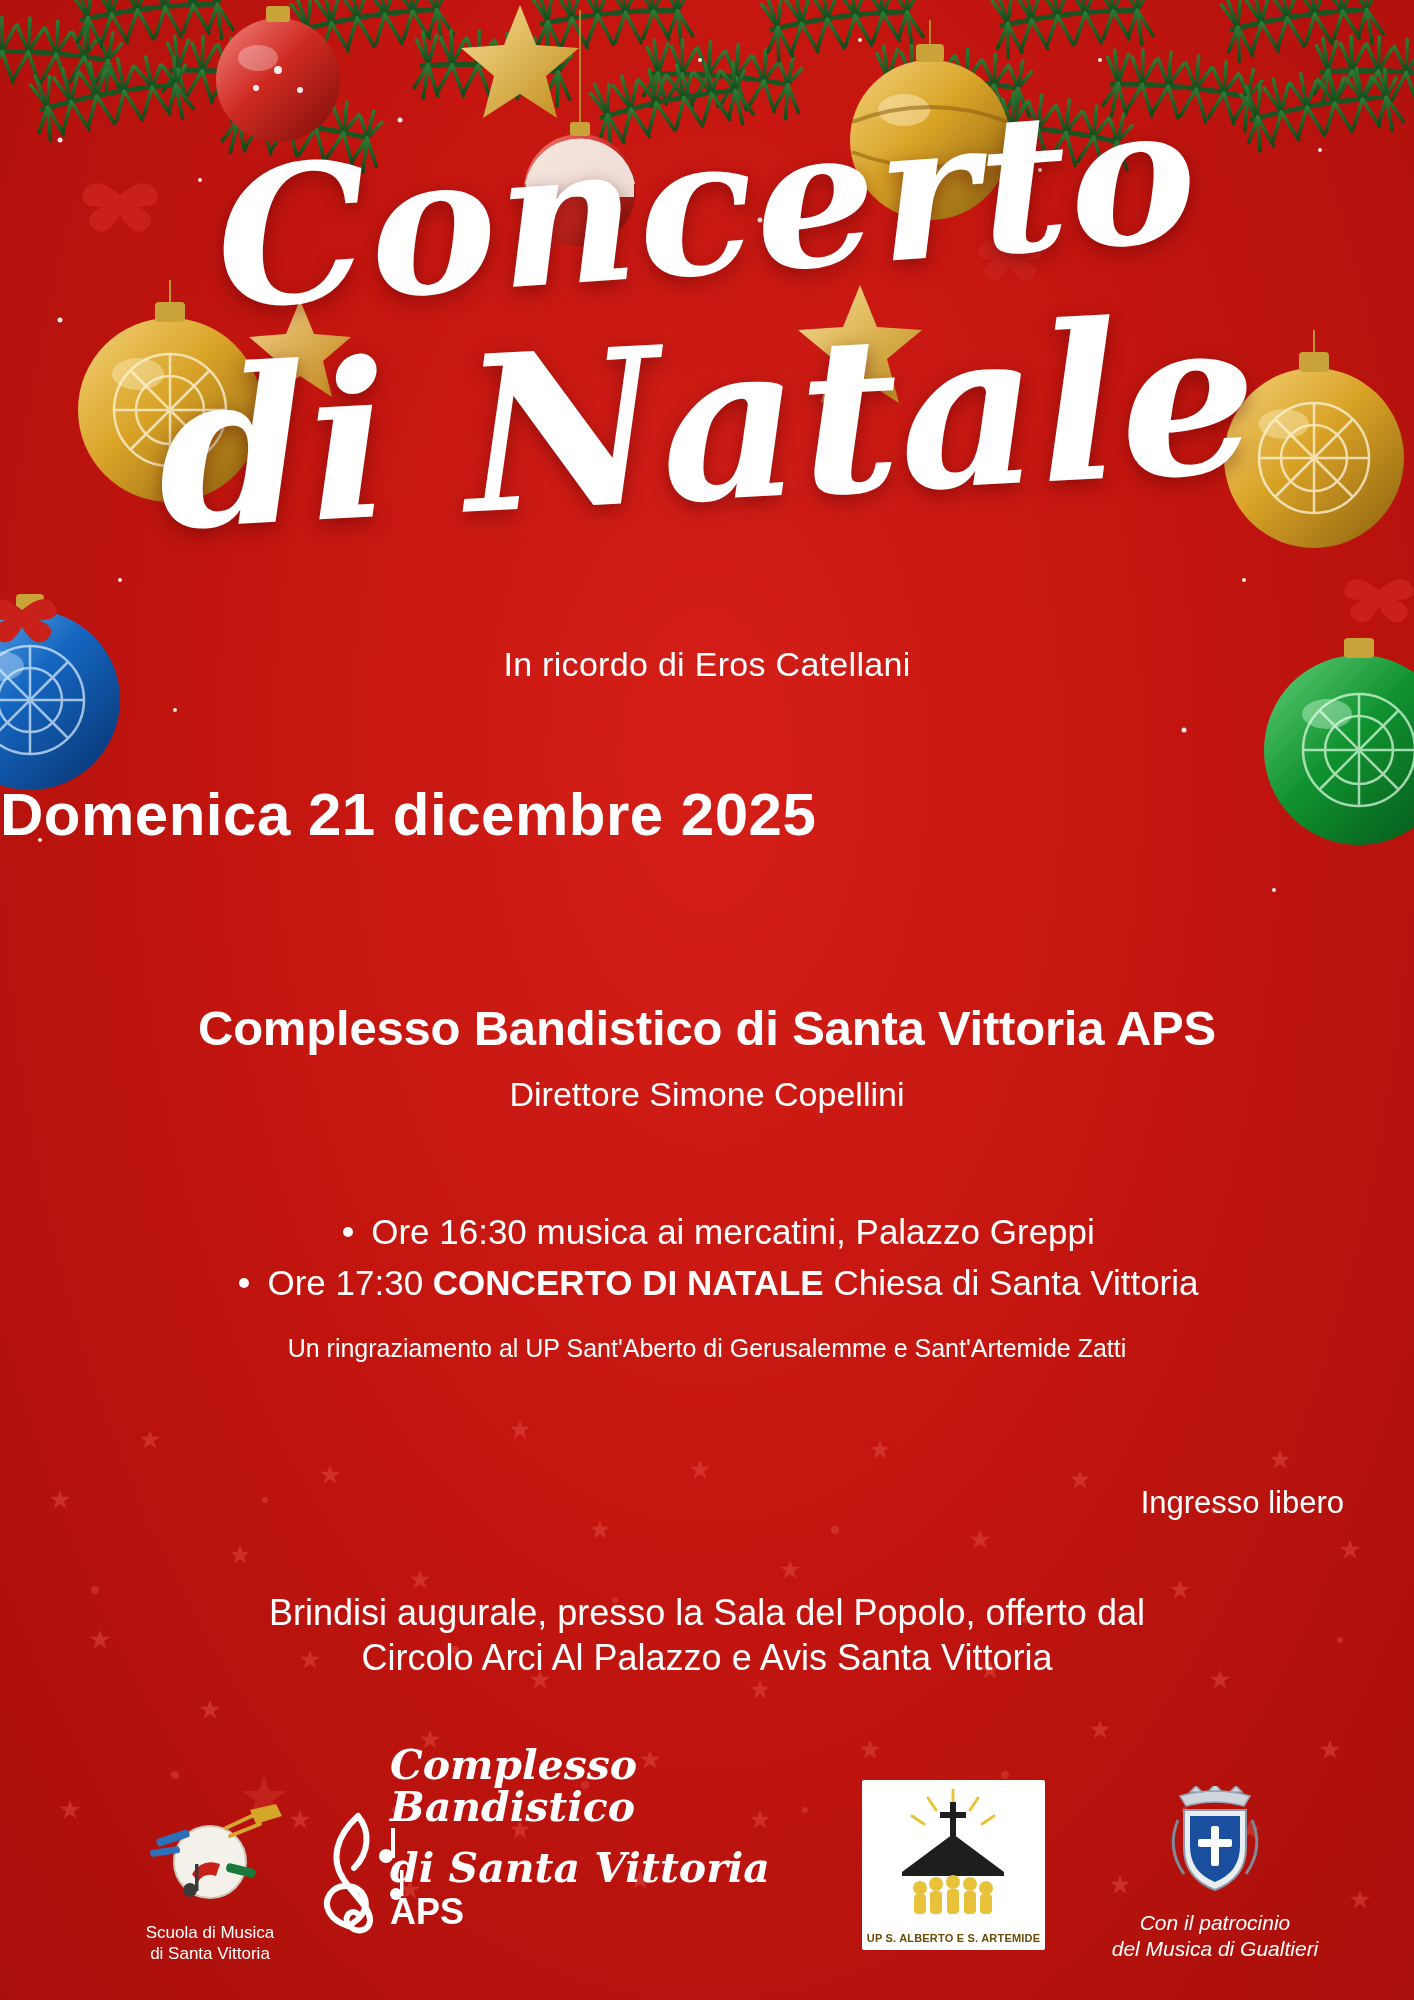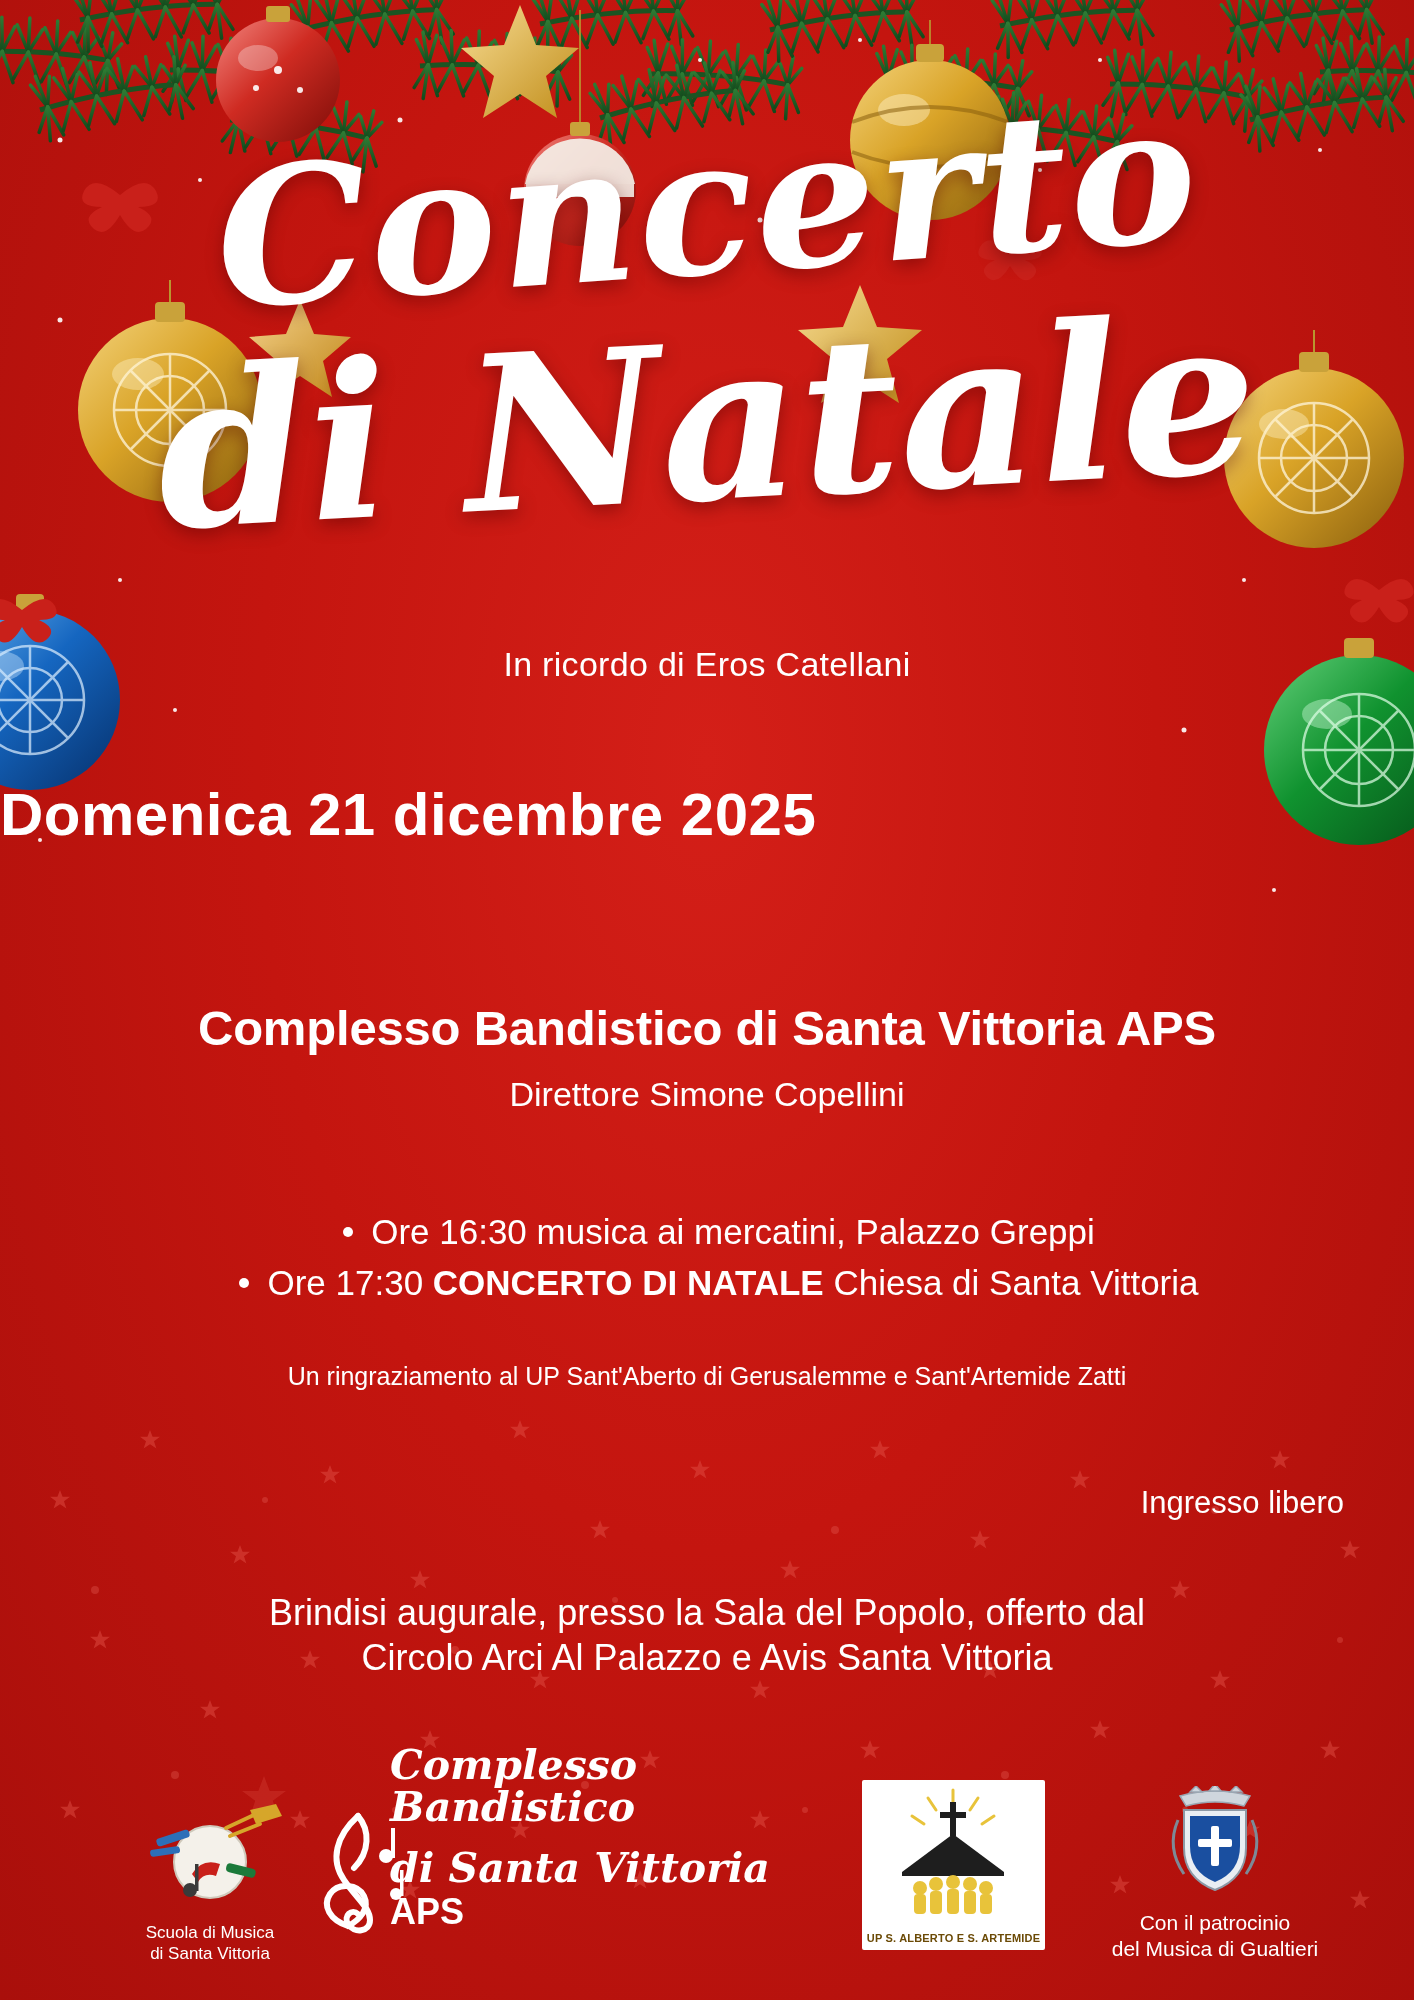--- a/index.html
+++ b/index.html
@@ -134,21 +134,20 @@
     font-weight: 700;
   }
   .thanks {
     position: absolute;
     top: 1334px;
     left: 0;
     width: 100%;
     text-align: center;
     color: #ffffff;
     font-size: 25px;
-    margin-top: 28px;
   }
   .free-entry {
     position: absolute;
     top: 1485px;
     right: 70px;
     color: #ffffff;
     font-size: 31px;
   }
   .toast {
     position: absolute;
@@ -213,20 +212,21 @@
     color: #6b4a06;
     font-size: 11px;
     font-weight: 700;
     letter-spacing: .2px;
   }
   .logo-comune { left: 1085px; bottom: 10px; width: 260px; }
   .logo-comune .caption {
     font-size: 21px;
     line-height: 1.25;
     margin-top: 2px;
+    font-style: italic;
   }
 </style>
 </head>
 <body>
 
 <div class="poster">
 
   <svg class="stardust" viewBox="0 0 1414 620" preserveAspectRatio="none">
     <defs>
       <g id="st">

